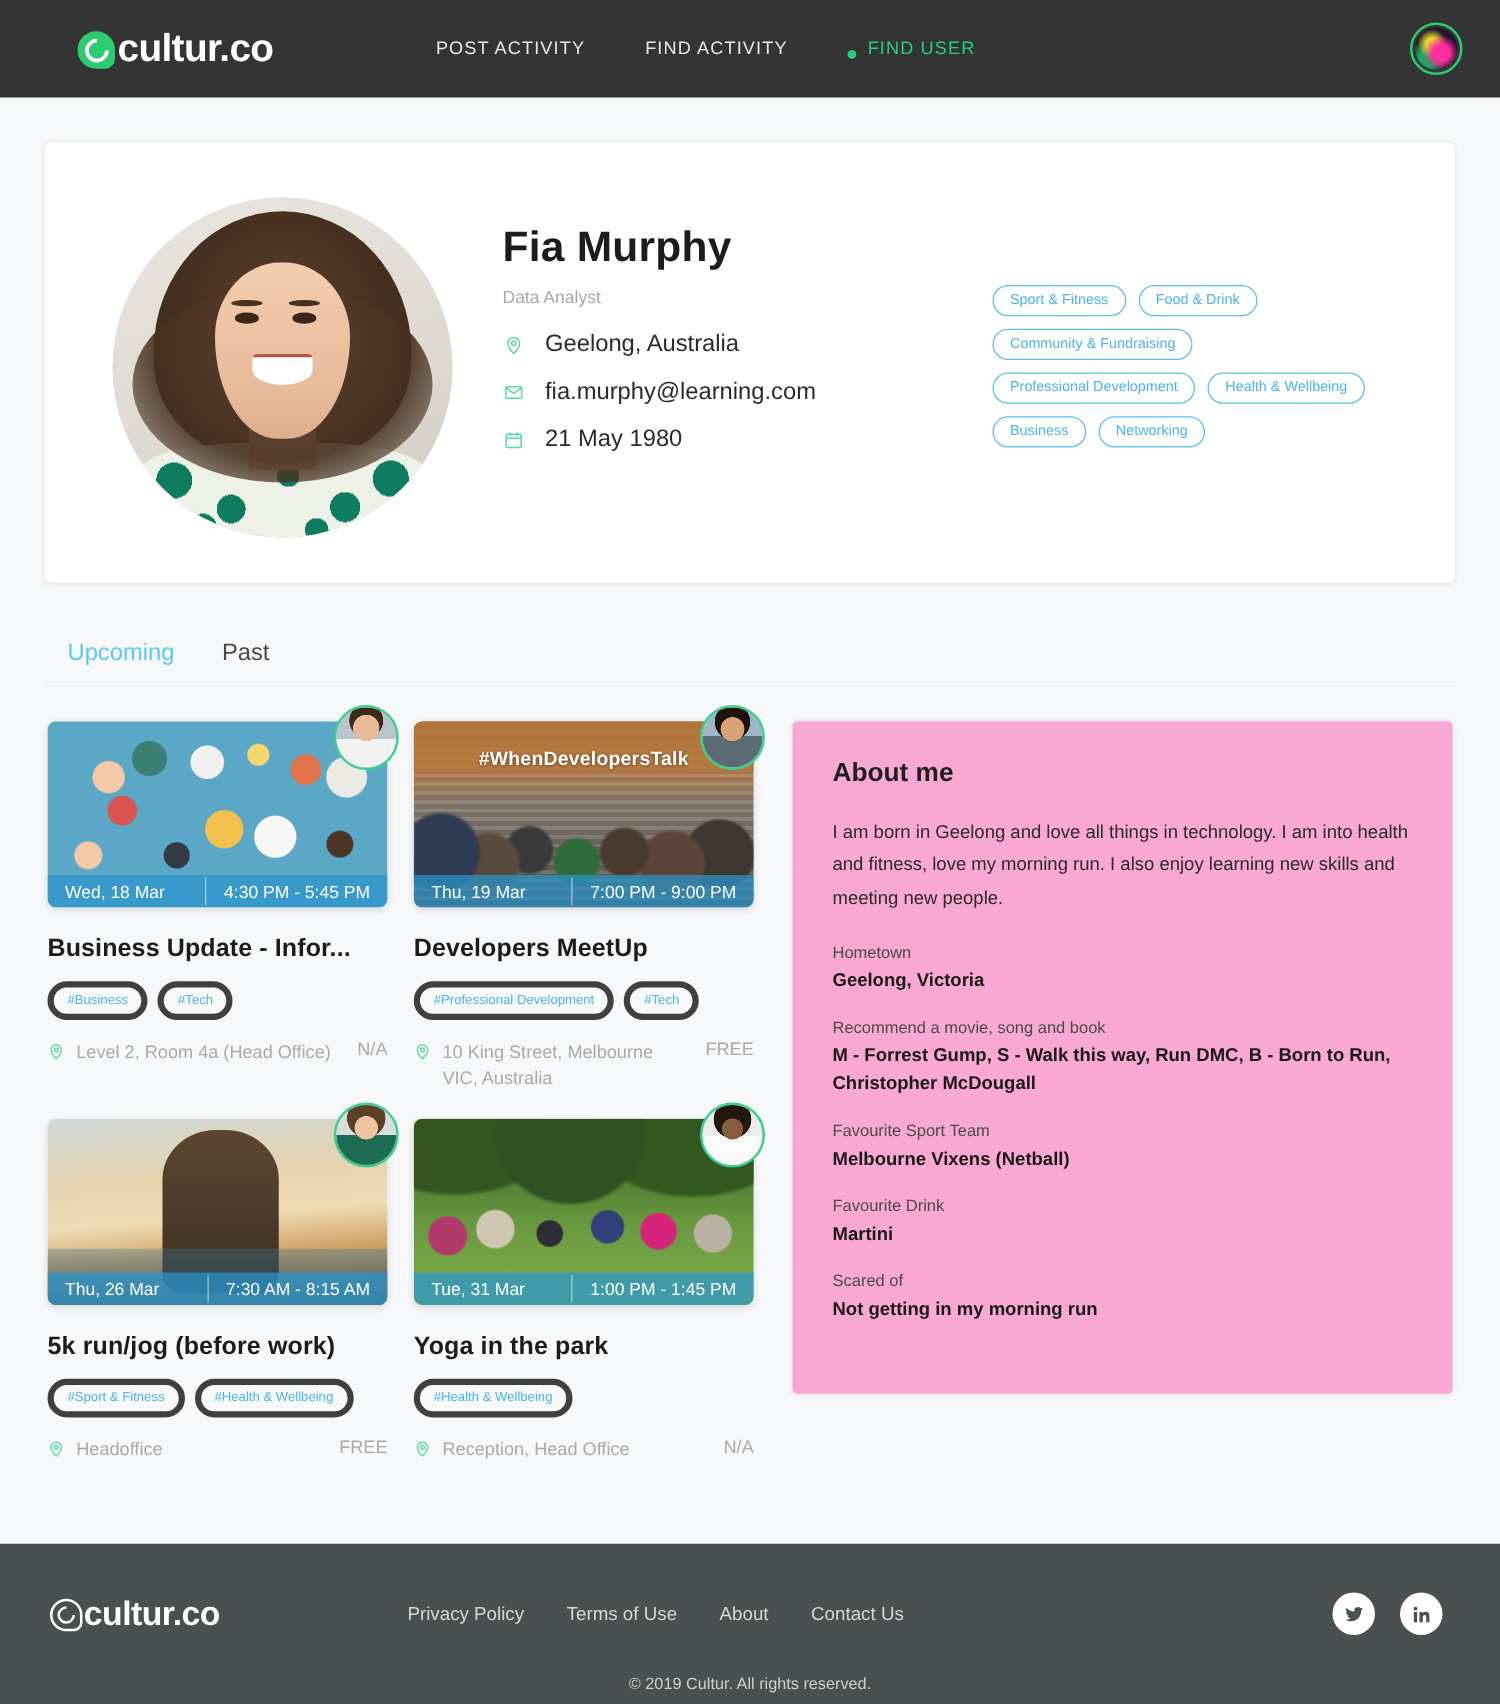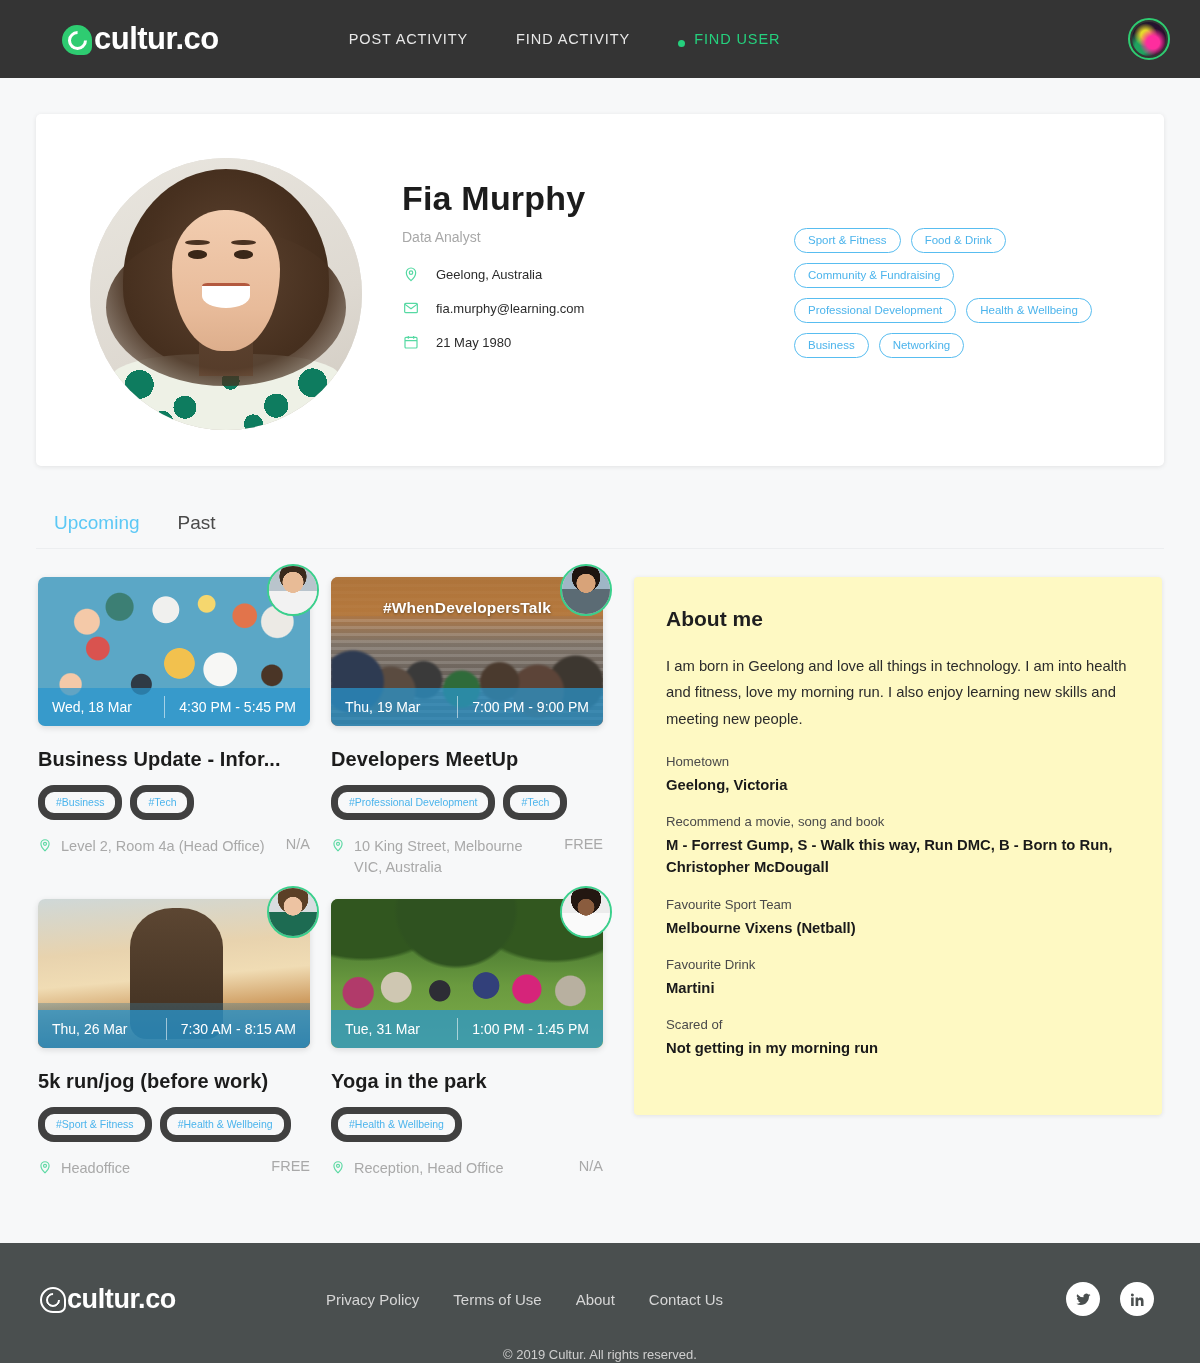--- a/index.html
+++ b/index.html
@@ -182,21 +182,21 @@
     font-size: 14px;
     color: #a8a8a8;
     margin-top: 12px;
   }
   .profile-meta { margin-top: 20px; }
   .meta-row {
     display: flex;
     align-items: center;
     gap: 16px;
     margin-bottom: 16px;
-    font-size: 13px;
+    font-size: 19px;
     color: #2b2b2b;
   }
   .meta-icon {
     width: 18px; height: 18px;
     flex: 0 0 18px;
     display: inline-flex;
     align-items: center;
     justify-content: center;
     color: #56d9a3;
   }
@@ -366,21 +366,21 @@
       radial-gradient(circle at 24% 52%, #cfc7b2 0 7%, transparent 7.5%),
       radial-gradient(circle at 40% 56%, #2d2d35 0 6%, transparent 6.5%),
       radial-gradient(circle at 57% 50%, #32407a 0 8%, transparent 8.5%),
       radial-gradient(circle at 72% 54%, #d6247a 0 7%, transparent 7.5%),
       radial-gradient(circle at 88% 56%, #b8b0a0 0 6%, transparent 6.5%);
   }
 
   .event-bar {
     position: absolute;
     left: 0; right: 0; bottom: 0;
-    height: 38px;
+    height: 26px;
     background: rgba(41,150,205,0.72);
     border-radius: 0 0 7px 7px;
     display: flex;
     align-items: center;
     color: #fff;
     font-size: 14px;
     z-index: 3;
   }
   .event-bar .bar-date { padding-left: 14px; flex: 1 1 auto; }
   .event-bar .bar-sep { width: 1px; height: 22px; background: rgba(255,255,255,0.55); }
@@ -413,21 +413,21 @@
     overflow: hidden;
     text-overflow: ellipsis;
   }
   .event-tags {
     display: flex;
     flex-wrap: wrap;
     gap: 8px;
     margin-top: 14px;
   }
   .event-tag {
-    border: 7px solid #404040;
+    border: 5px solid #404040;
     color: #4cb4ec;
     border-radius: 16px;
     padding: 4px 11px 5px 11px;
     font-size: 10.5px;
     white-space: nowrap;
     cursor: pointer;
   }
   .event-foot {
     display: flex;
     align-items: flex-start;
@@ -442,21 +442,21 @@
     line-height: 1.45;
     padding-right: 10px;
   }
   .pin-icon { color: #5fd9a5; flex: 0 0 14px; margin-top: 2px; }
   .pin-icon svg { width: 14px; height: 14px; display: block; }
   .event-price { flex: 0 0 auto; white-space: nowrap; }
 
   
   .about-card {
     flex: 1 1 auto;
-    background: #fef9c3;
+    background: #f9a8d4;
     border-radius: 4px;
     box-shadow: 0 1px 5px rgba(0,0,0,0.09);
     padding: 30px 32px 38px 32px;
     min-height: 513px;
   }
   .about-title {
     font-size: 21px;
     color: #1f1f1f;
     margin-bottom: 22px;
   }

